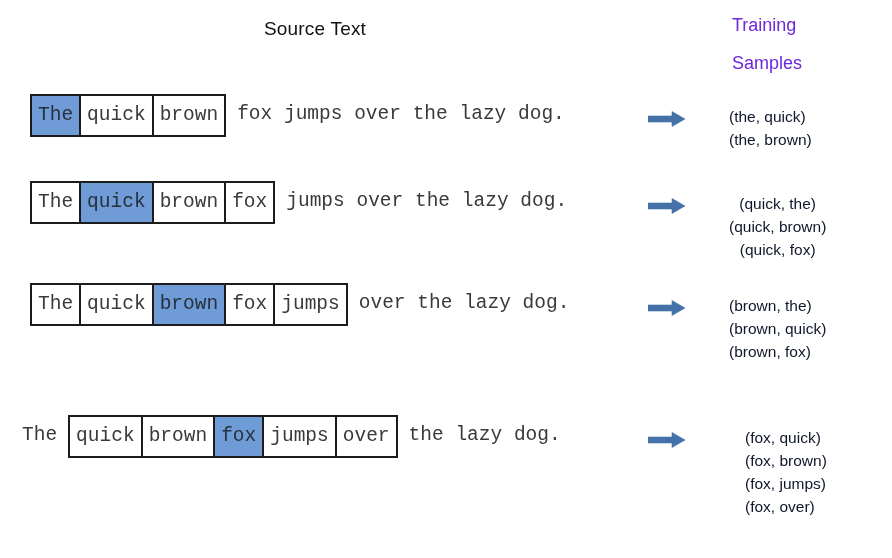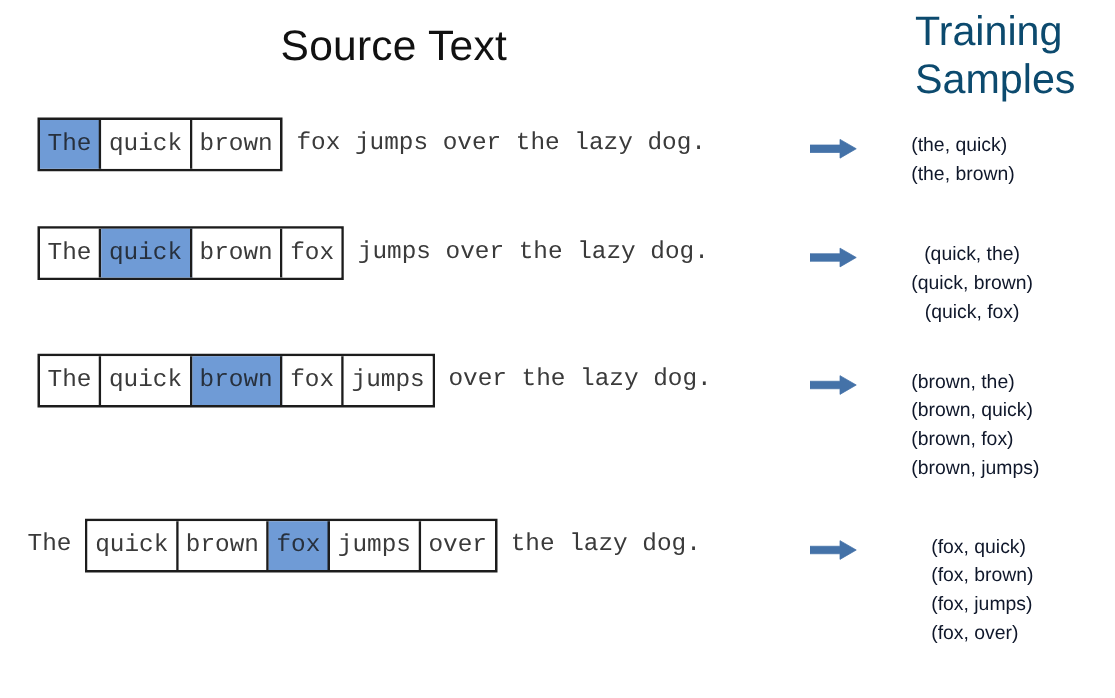--- a/index.html
+++ b/index.html
@@ -16,35 +16,35 @@
     color: #1a1a1a;
   }
 
   
   #source-text-title {
     position: absolute;
     left: 180px;
     top: 18px;
     width: 270px;
     text-align: center;
-    font-size: 34px;
+    font-size: 19px;
     font-weight: 400;
     color: #111111;
     letter-spacing: 0.2px;
     white-space: nowrap;
   }
   #training-samples-title {
     position: absolute;
     left: 732px;
     top: 6px;
     width: 150px;
-    font-size: 33px;
+    font-size: 18px;
     font-weight: 400;
     line-height: 38px;
-    color: #0c4a6e;
+    color: #6d28d9;
   }
   #training-samples-title .tline { display: block; }
 
   
   .sentence-row {
     position: absolute;
     left: 0;
     height: 46px;
     display: flex;
     align-items: flex-start;
@@ -165,21 +165,20 @@
       <span class="space"></span>
       <span class="word-plain">over the lazy dog.</span>
     </div>
     <div class="arrow" style="top: 299px;"><svg width="38" height="18" viewBox="0 0 38 18">
         <path d="M0 6 L24 6 L24 1.5 L37 9 L24 16.5 L24 12 L0 12 Z" fill="#4472a8" stroke="#4472a8" stroke-width="0.6"></path>
       </svg></div>
     <div class="samples-group" style="top: 294px;">
       <span class="pair">(brown, the)</span>
       <span class="pair">(brown, quick)</span>
       <span class="pair">(brown, fox)</span>
-      <span class="pair">(brown, jumps)</span>
     </div>
     <div class="sentence-row" style="top: 415px; left: 22px;">
       <span class="word-plain">The</span>
       <span class="space"></span>
       <div class="window-box">
         <div class="cell">quick</div>
         <div class="cell">brown</div>
         <div class="cell highlight">fox</div>
         <div class="cell">jumps</div>
         <div class="cell">over</div>

